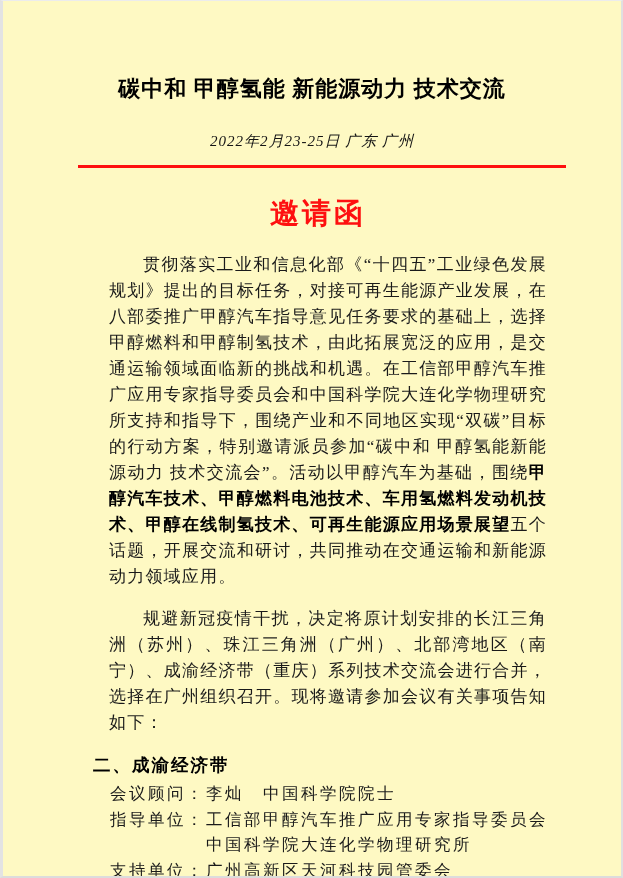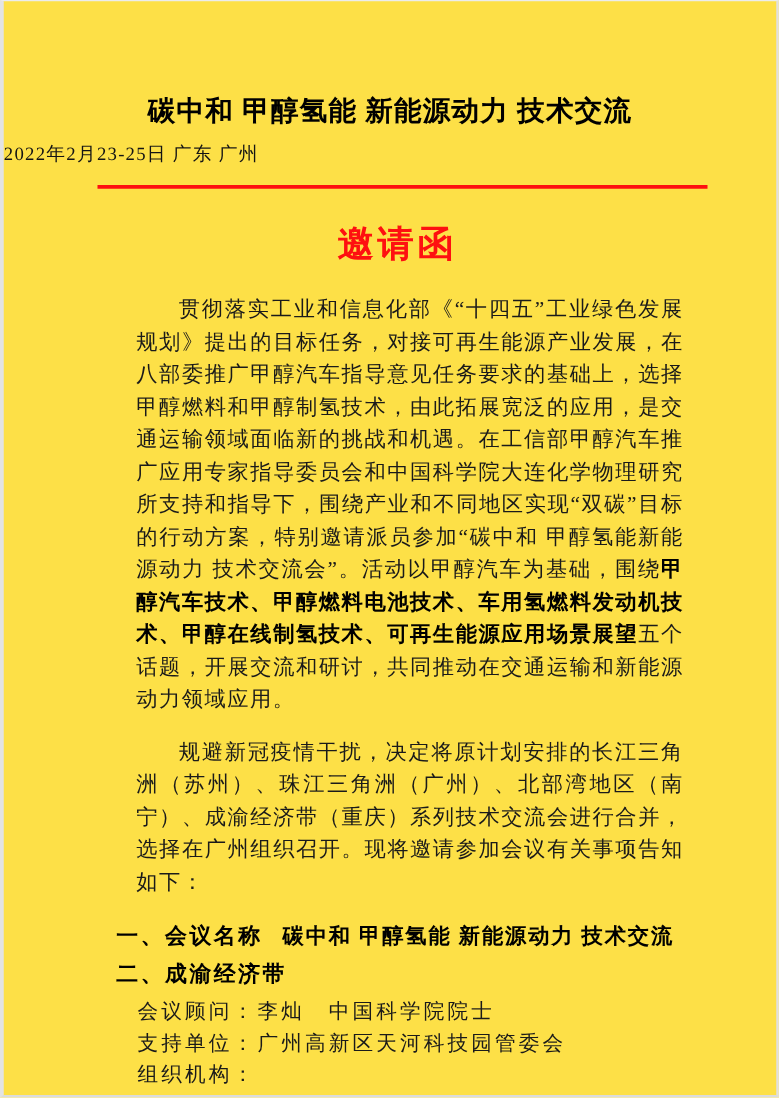--- a/index.html
+++ b/index.html
@@ -7,45 +7,46 @@
     padding: 0;
     background: #f6f6f6;
     font-family: "Liberation Serif", serif;
   }
   .page {
     position: relative;
     width: 623px;
     height: 878px;
     margin: 0 auto;
     box-sizing: border-box;
-    background: #fde047;
+    background: #fef9c3;
     border-top: 1px solid #ececec;
     border-left: 3px solid #e3e3e3;
     border-right: 2px solid #e0e0e0;
     border-bottom: 2px solid #dcdcdc;
     overflow: hidden;
   }
   .doc-header { padding-top: 74px; }
   .doc-title {
     margin: 0;
     text-align: center;
     font-family: "Liberation Serif", serif;
     font-size: 22px;
     font-weight: 700;
     letter-spacing: 1px;
     color: #000;
     line-height: 28px;
   }
   .doc-date {
-    margin-top: 11px;
-    text-align: left;
+    margin-top: 28px;
+    text-align: center;
     font-size: 15px;
     letter-spacing: 1px;
     color: #141414;
     line-height: 20px;
+    font-style: italic;
   }
   .red-rule {
     margin: 14px 0 0 75px;
     width: 488px;
     height: 3px;
     background: #fe0f0f;
   }
   .letter-title {
     margin-top: 25px;
     text-align: center;
@@ -116,36 +117,39 @@
     <div class="red-rule"></div>
     <div class="letter-title">邀请函</div>
   </header>
 
   <main class="doc-main">
 
     <p><span>贯彻落实工业和信息化部《“十四五”工业绿色发展规划》提出的目标任务，对接可再生能源产业发展，在八部委推广甲醇汽车指导意见任务要求的基础上，选择甲醇燃料和甲醇制氢技术，由此拓展宽泛的应用，是交通运输领域面临新的挑战和机遇。在工信部甲醇汽车推广应用专家指导委员会和中国科学院大连化学物理研究所支持和指导下，围绕产业和不同地区实现“双碳”目标的行动方案，特别邀请派员参加“碳中和 甲醇氢能新能源动力 技术交流会”。活动以甲醇汽车为基础，围绕</span><span class="para-bold">甲醇汽车技术、甲醇燃料电池技术、车用氢燃料发动机技术、甲醇在线制氢技术、可再生能源应用场景展望</span><span>五个话题，开展交流和研讨，共同推动在交通运输和新能源动力领域应用。</span></p>
 
     <p>规避新冠疫情干扰，决定将原计划安排的长江三角洲（苏州）、珠江三角洲（广州）、北部湾地区（南宁）、成渝经济带（重庆）系列技术交流会进行合并，选择在广州组织召开。现将邀请参加会议有关事项告知如下：</p>
 
-    <div class="sec-row">
-      <span class="sec-label">一、会议名称</span>
-      <span class="sec-value">碳中和 甲醇氢能 新能源动力 技术交流</span>
-    </div>
 
     <div class="sec-row">
       <span class="sec-label">二、成渝经济带</span>
     </div>
 
     <div class="org-list">
 
       <div class="org-row">
         <span class="org-label">会议顾问：</span>
         <span class="org-value">李灿　中国科学院院士</span>
       </div>
 
+      <div class="org-row">
+        <span class="org-label">指导单位：</span>
+        <span class="org-value">
+          <div>工信部甲醇汽车推广应用专家指导委员会</div>
+          <div>中国科学院大连化学物理研究所</div>
+        </span>
+      </div>
 
       <div class="org-row">
         <span class="org-label">支持单位：</span>
         <span class="org-value">广州高新区天河科技园管委会</span>
       </div>
 
       <div class="org-row">
         <span class="org-label">组织机构：</span>
       </div>
 

